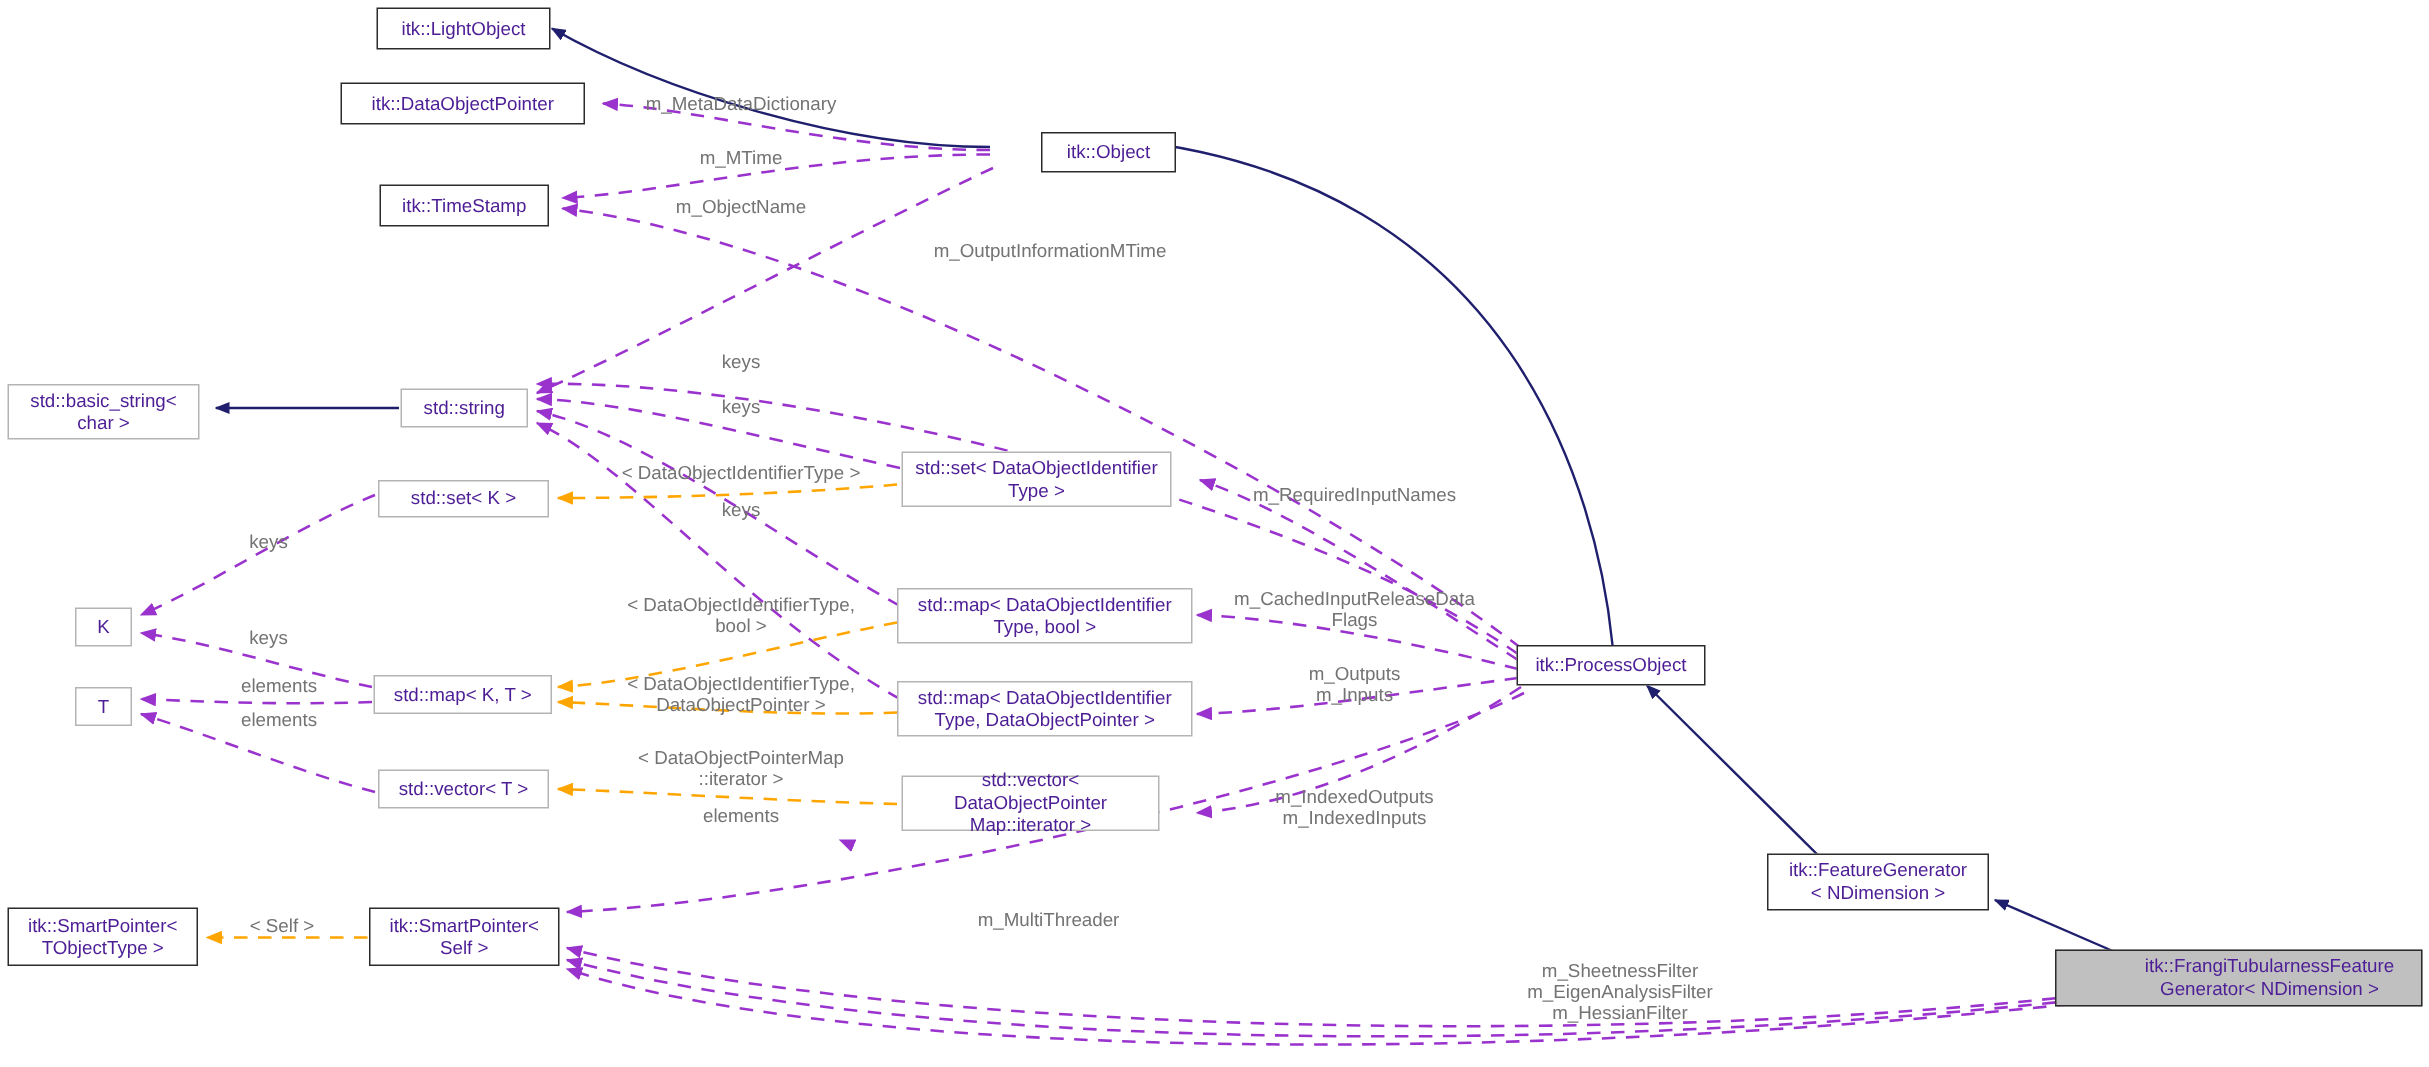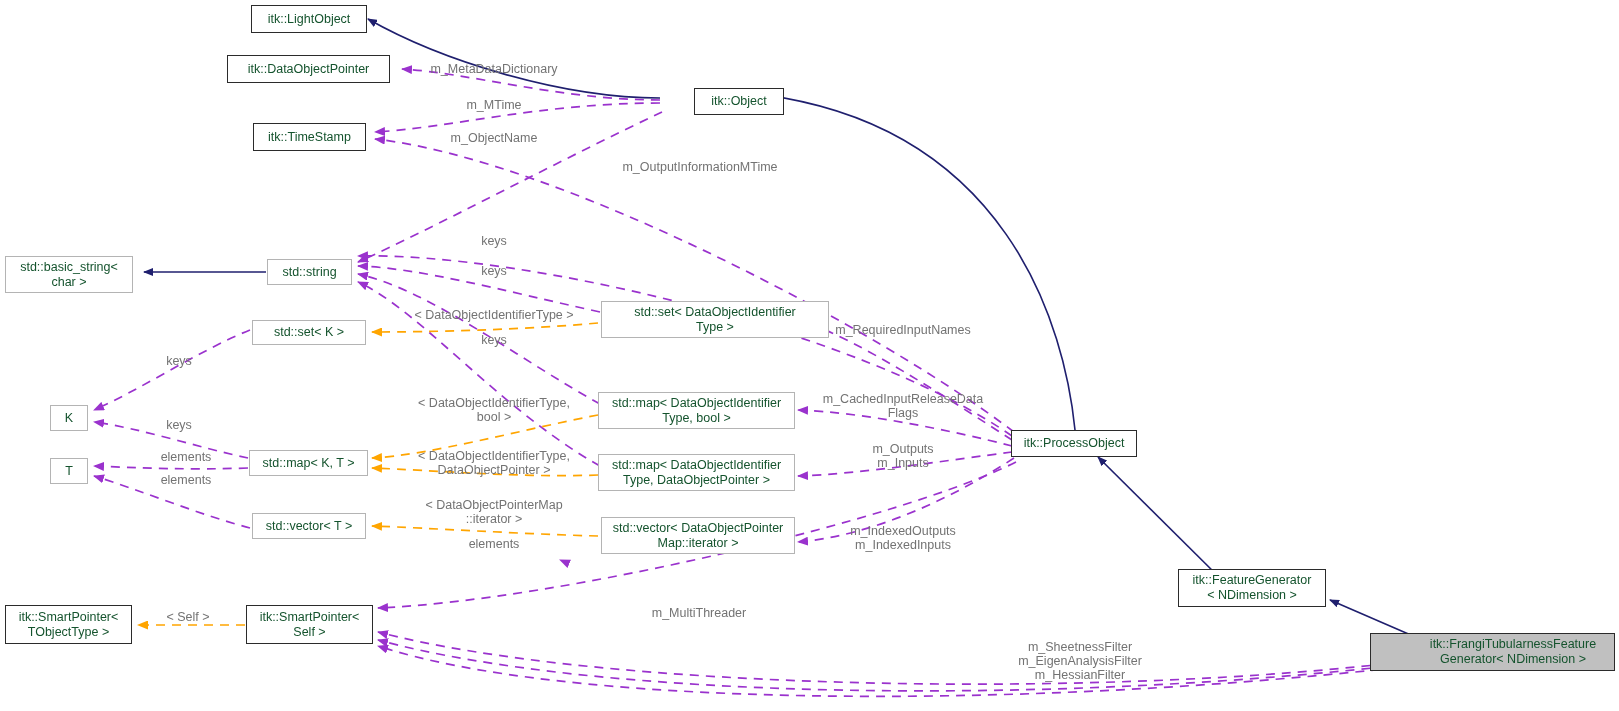--- a/index.html
+++ b/index.html
@@ -12,21 +12,21 @@
   }
   svg#edges{position:absolute;left:0;top:0;width:1619px;height:711px;}
   .node{
     position:absolute;
     box-sizing:border-box;
     background:#ffffff;
     border:1px solid #404040;
     display:flex;align-items:center;justify-content:center;
     text-align:center;
     font-size:12.5px;
-    color:#14532d;
+    color:#4c1d95;
     line-height:15px;
     white-space:pre-line;
     padding:1px 4px;
   }
   .node.solid{border:1px solid #2b2b2b;}
   .node.tmpl{border:1px solid #b4b4b4;}
   .node.highlight{background:#c0c0c0;border:1px solid #2b2b2b;}
   .edgelabel{
     position:absolute;
     font-size:12.5px;
@@ -141,30 +141,30 @@
   <div class="node tmpl" style="left:252px;top:320px;width:114px;height:25px;">std::set&lt; K &gt;</div>
 
   <div class="node tmpl" style="left:50px;top:405px;width:38px;height:26px;">K</div>
 
   <div class="node tmpl" style="left:50px;top:458px;width:38px;height:26px;">T</div>
 
   <div class="node tmpl" style="left:249px;top:450px;width:119px;height:26px;">std::map&lt; K, T &gt;</div>
 
   <div class="node tmpl" style="left:252px;top:513px;width:114px;height:26px;">std::vector&lt; T &gt;</div>
 
-  <div class="node tmpl" style="left:601px;top:301px;width:228px;height:37px;">std::set&lt; DataObjectIdentifier
+  <div class="node tmpl" style="left:601px;top:301px;width:180px;height:37px;">std::set&lt; DataObjectIdentifier
 Type &gt;</div>
 
   <div class="node tmpl" style="left:598px;top:392px;width:197px;height:37px;">std::map&lt; DataObjectIdentifier
 Type, bool &gt;</div>
 
   <div class="node tmpl" style="left:598px;top:454px;width:197px;height:37px;">std::map&lt; DataObjectIdentifier
 Type, DataObjectPointer &gt;</div>
 
-  <div class="node tmpl" style="left:601px;top:517px;width:194px;height:37px;">std::vector&lt; DataObjectPointer
+  <div class="node tmpl" style="left:601px;top:517px;width:172px;height:37px;">std::vector&lt; DataObjectPointer
 Map::iterator &gt;</div>
 
   <div class="node solid" style="left:1011px;top:430px;width:126px;height:27px;">itk::ProcessObject</div>
 
   <div class="node solid" style="left:5px;top:605px;width:127px;height:39px;">itk::SmartPointer&lt;
 TObjectType &gt;</div>
 
   <div class="node solid" style="left:246px;top:605px;width:127px;height:39px;">itk::SmartPointer&lt;
 Self &gt;</div>
 

